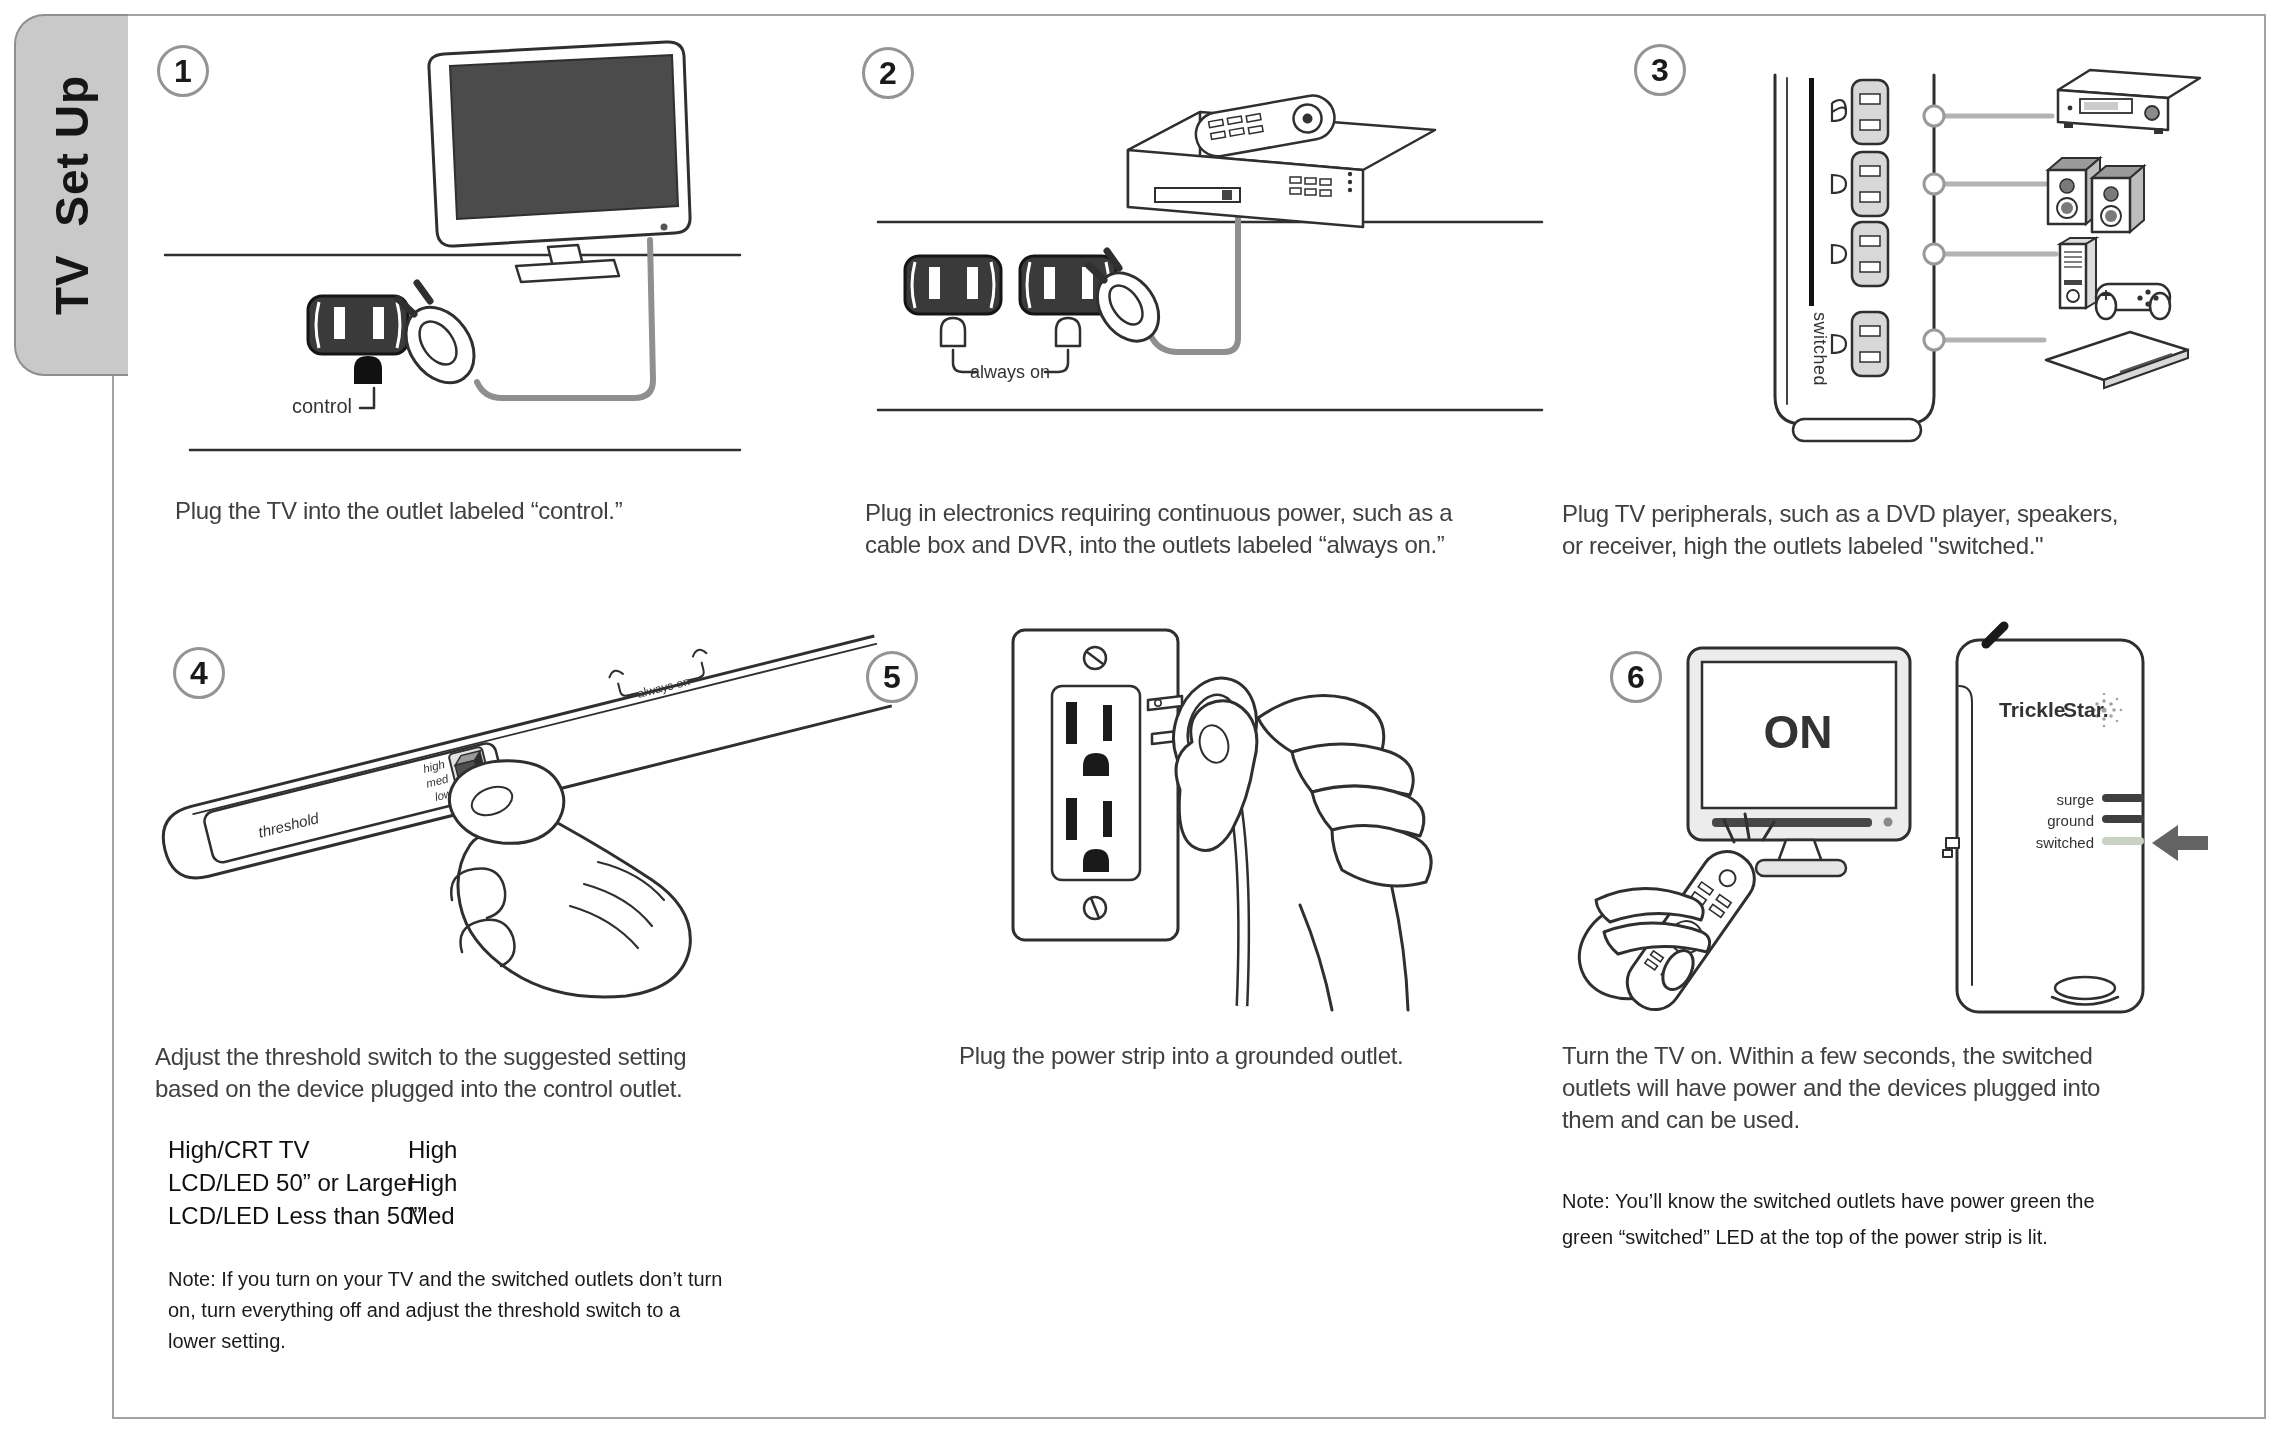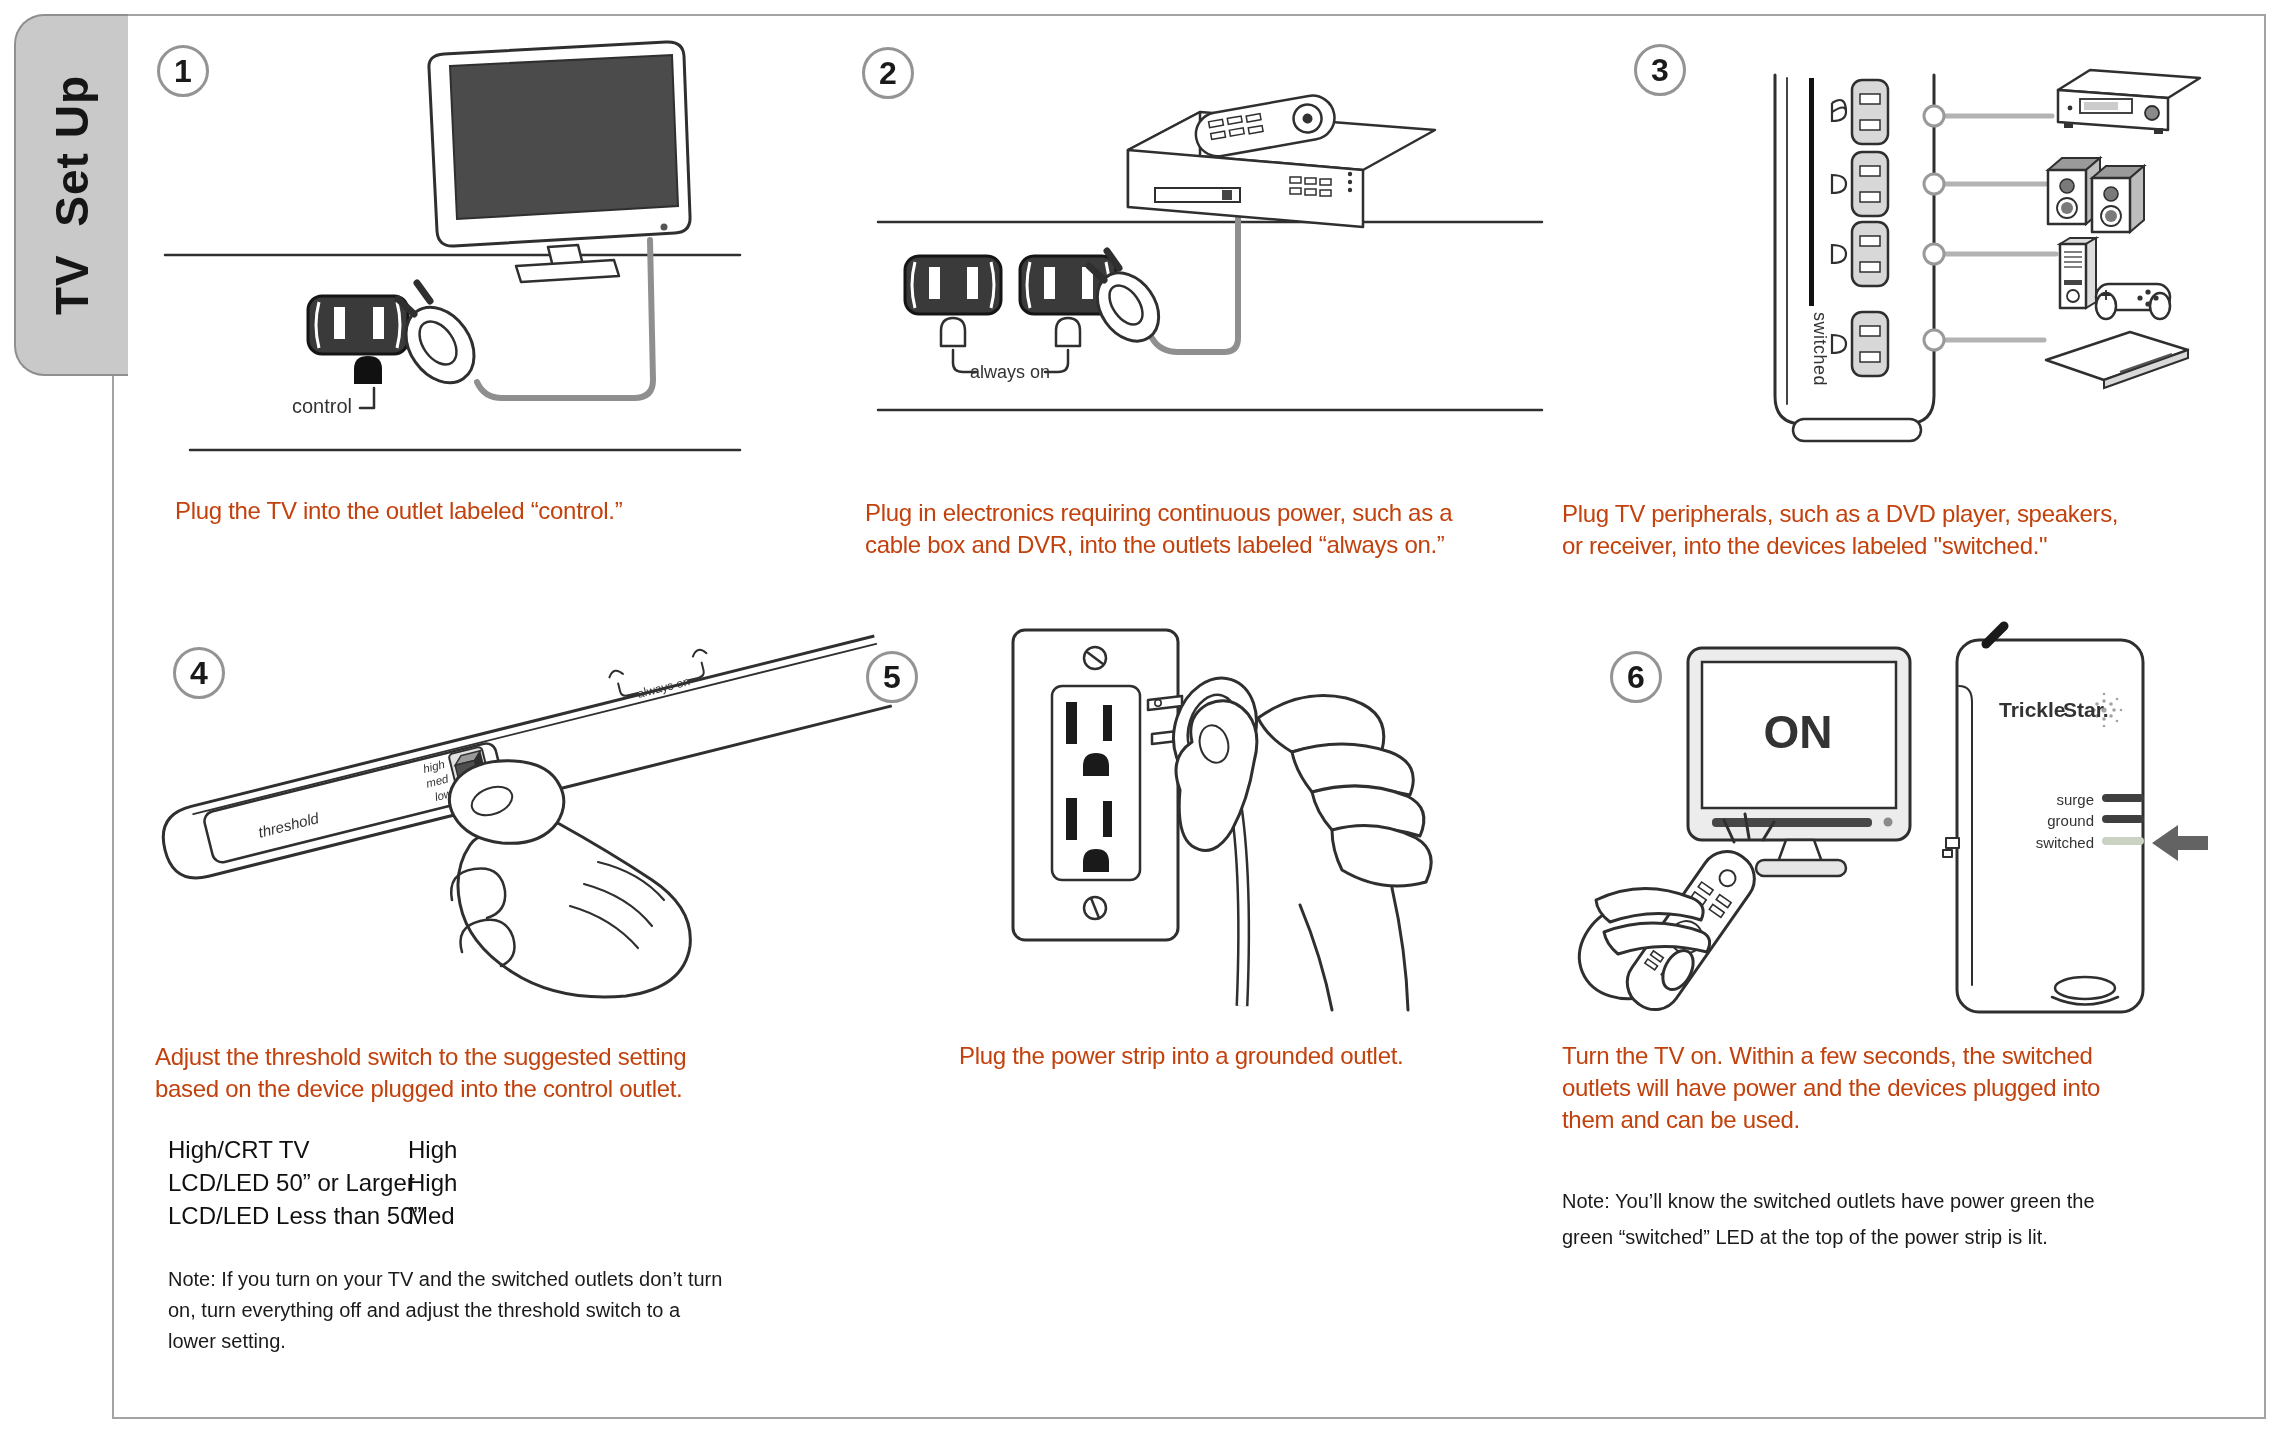--- a/index.html
+++ b/index.html
@@ -8,21 +8,21 @@
   #art{position:absolute;left:0;top:0;width:2281px;height:1429px;}
   .mainbox{position:absolute;left:112px;top:14px;width:2154px;height:1405px;
            border:2px solid #a3a3a3;background:#fff;box-sizing:border-box;}
   .tab{position:absolute;left:14px;top:14px;width:114px;height:362px;background:#c9c9c9;
        border:2px solid #8f8f8f;border-right:none;border-radius:30px 0 0 30px;box-sizing:border-box;}
   .tab-label{position:absolute;left:50%;top:50%;transform:translate(-50%,-50%) rotate(-90deg);
        font-size:46px;font-weight:bold;letter-spacing:1px;white-space:pre;color:#161616;}
   .stepnum{position:absolute;width:52px;height:52px;border:3px solid #949494;border-radius:50%;
        background:#fff;display:flex;align-items:center;justify-content:center;
        font-size:32px;font-weight:bold;color:#1a1a1a;box-sizing:border-box;}
-  .cap{position:absolute;font-size:24px;line-height:32px;letter-spacing:-0.3px;white-space:nowrap;color:#c2410c;}
+  .cap{position:absolute;font-size:24px;line-height:32px;letter-spacing:-0.3px;white-space:nowrap;color:#404040;}
   .note{position:absolute;font-size:20px;line-height:31px;letter-spacing:0;white-space:nowrap;color:#1a1a1a;}
   .note6{line-height:36px;}
   .tbl{position:absolute;font-size:24px;line-height:33px;white-space:nowrap;color:#101010;}
   .tbl .row{display:flex;}
   .tbl .dev{width:240px;}
   
   .ln{fill:none;stroke:#2f2f2f;stroke-width:2.5;stroke-linecap:round;stroke-linejoin:round;}
   .lw{fill:#ffffff;stroke:#2f2f2f;stroke-width:2.5;stroke-linejoin:round;}
   .lw3{fill:#ffffff;stroke:#2f2f2f;stroke-width:3;stroke-linejoin:round;}
   .cord{fill:none;stroke:#8f8f8f;stroke-width:6;stroke-linecap:round;}
@@ -380,21 +380,21 @@
 
   <div class="cap" style="left:175px;top:495px;">
     <div>Plug the TV into the outlet labeled “control.”</div>
   </div>
   <div class="cap" style="left:865px;top:497px;">
     <div>Plug in electronics requiring continuous power, such as a</div>
     <div>cable box and DVR, into the outlets labeled “always on.”</div>
   </div>
   <div class="cap" style="left:1562px;top:498px;">
     <div>Plug TV peripherals, such as a DVD player, speakers,</div>
-    <div>or receiver, into the devices labeled "switched."</div>
+    <div>or receiver, high the outlets labeled "switched."</div>
   </div>
   <div class="cap" style="left:155px;top:1041px;">
     <div>Adjust the threshold switch to the suggested setting</div>
     <div>based on the device plugged into the control outlet.</div>
   </div>
   <div class="tbl" style="left:168px;top:1133px;">
     <div class="row">
       <span class="dev">High/CRT TV</span>
       <span>High</span>
     </div>

